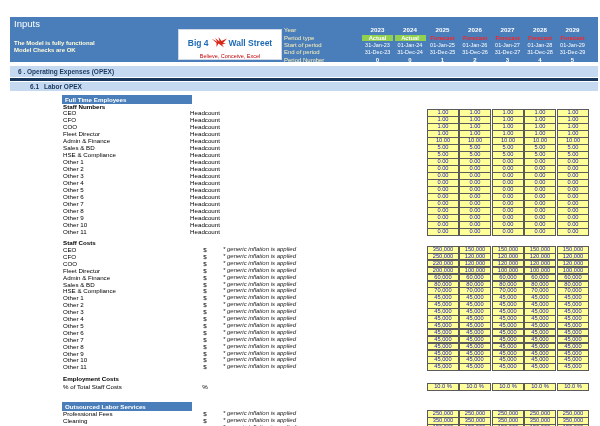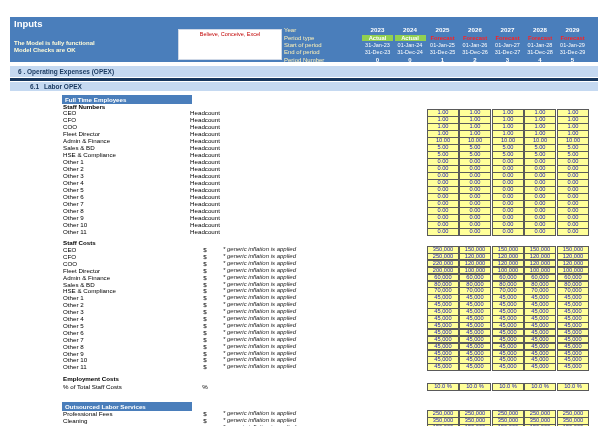--- a/index.html
+++ b/index.html
@@ -4,21 +4,21 @@
 <style>
   html,body{margin:0;padding:0;background:#fff;}
   .page{position:relative;width:600px;height:426px;background:#fff;overflow:hidden;
         font-family:"Liberation Sans",sans-serif;color:#000;}
   .abs{position:absolute;}
   .nowrap{white-space:nowrap;}
 
   .title{left:18px;top:4px;font-size:11px;font-weight:bold;color:#1F6BB5;}
 
   .panel{left:10px;top:17px;width:588px;height:45px;background:#4A7EBB;}
-  .inputs-label{left:4px;top:1px;font-size:9.5px;font-weight:bold;color:#fff;}
+  .inputs-label{left:4px;top:1px;font-size:9.5px;font-weight:normal;color:#fff;}
   .status{left:4px;font-size:6px;font-weight:bold;color:#FFFBD9;}
   .status1{top:23px;} .status2{top:30px;}
 
   .logo{left:168px;top:12px;width:104px;height:31px;background:#fff;border:1px solid #cfd8e6;
         text-align:center;box-sizing:border-box;}
   .logo-line{display:flex;justify-content:center;align-items:center;gap:2px;margin-top:4px;}
   .logo-big4,.logo-ws{font-size:8.5px;font-weight:bold;color:#1F6BB5;}
   .logo-tag{font-size:5.5px;color:#C00000;margin-top:1px;}
 
   .plbl{position:absolute;left:274px;top:0;font-size:6px;color:#FFF1B8;white-space:nowrap;}
@@ -52,20 +52,27 @@
 
 <div class="page">
 
 
   <div class="abs panel">
     <div class="abs inputs-label">Inputs</div>
     <div class="abs status status1 nowrap">The Model is fully functional</div>
     <div class="abs status status2 nowrap">Model Checks are OK</div>
 
     <div class="abs logo">
+      <div class="logo-line">
+        <span class="logo-big4">Big 4</span>
+        <span><svg width="16" height="11" viewBox="0 0 32 22">
+              <path d="M1 3 L13 10 L8 2 L17 9 L15 0 L21 8 L32 3 L24 12 L30 13 L22 15 L26 21 L15 13 L11 20 L11 12 Z" fill="#D62718"></path>
+            </svg></span>
+        <span class="logo-ws">Wall Street</span>
+      </div>
       <div class="logo-tag">Believe, Conceive, Excel</div>
     </div>
 
     <div class="prow" style="top:10px">
       <span class="plbl">Year</span>
     <span class="pcell yr" style="left: 352px;">2023</span>
         <span class="pcell yr" style="left: 384.5px;">2024</span>
         <span class="pcell yr" style="left: 417px;">2025</span>
         <span class="pcell yr" style="left: 449.5px;">2026</span>
         <span class="pcell yr" style="left: 482px;">2027</span>

